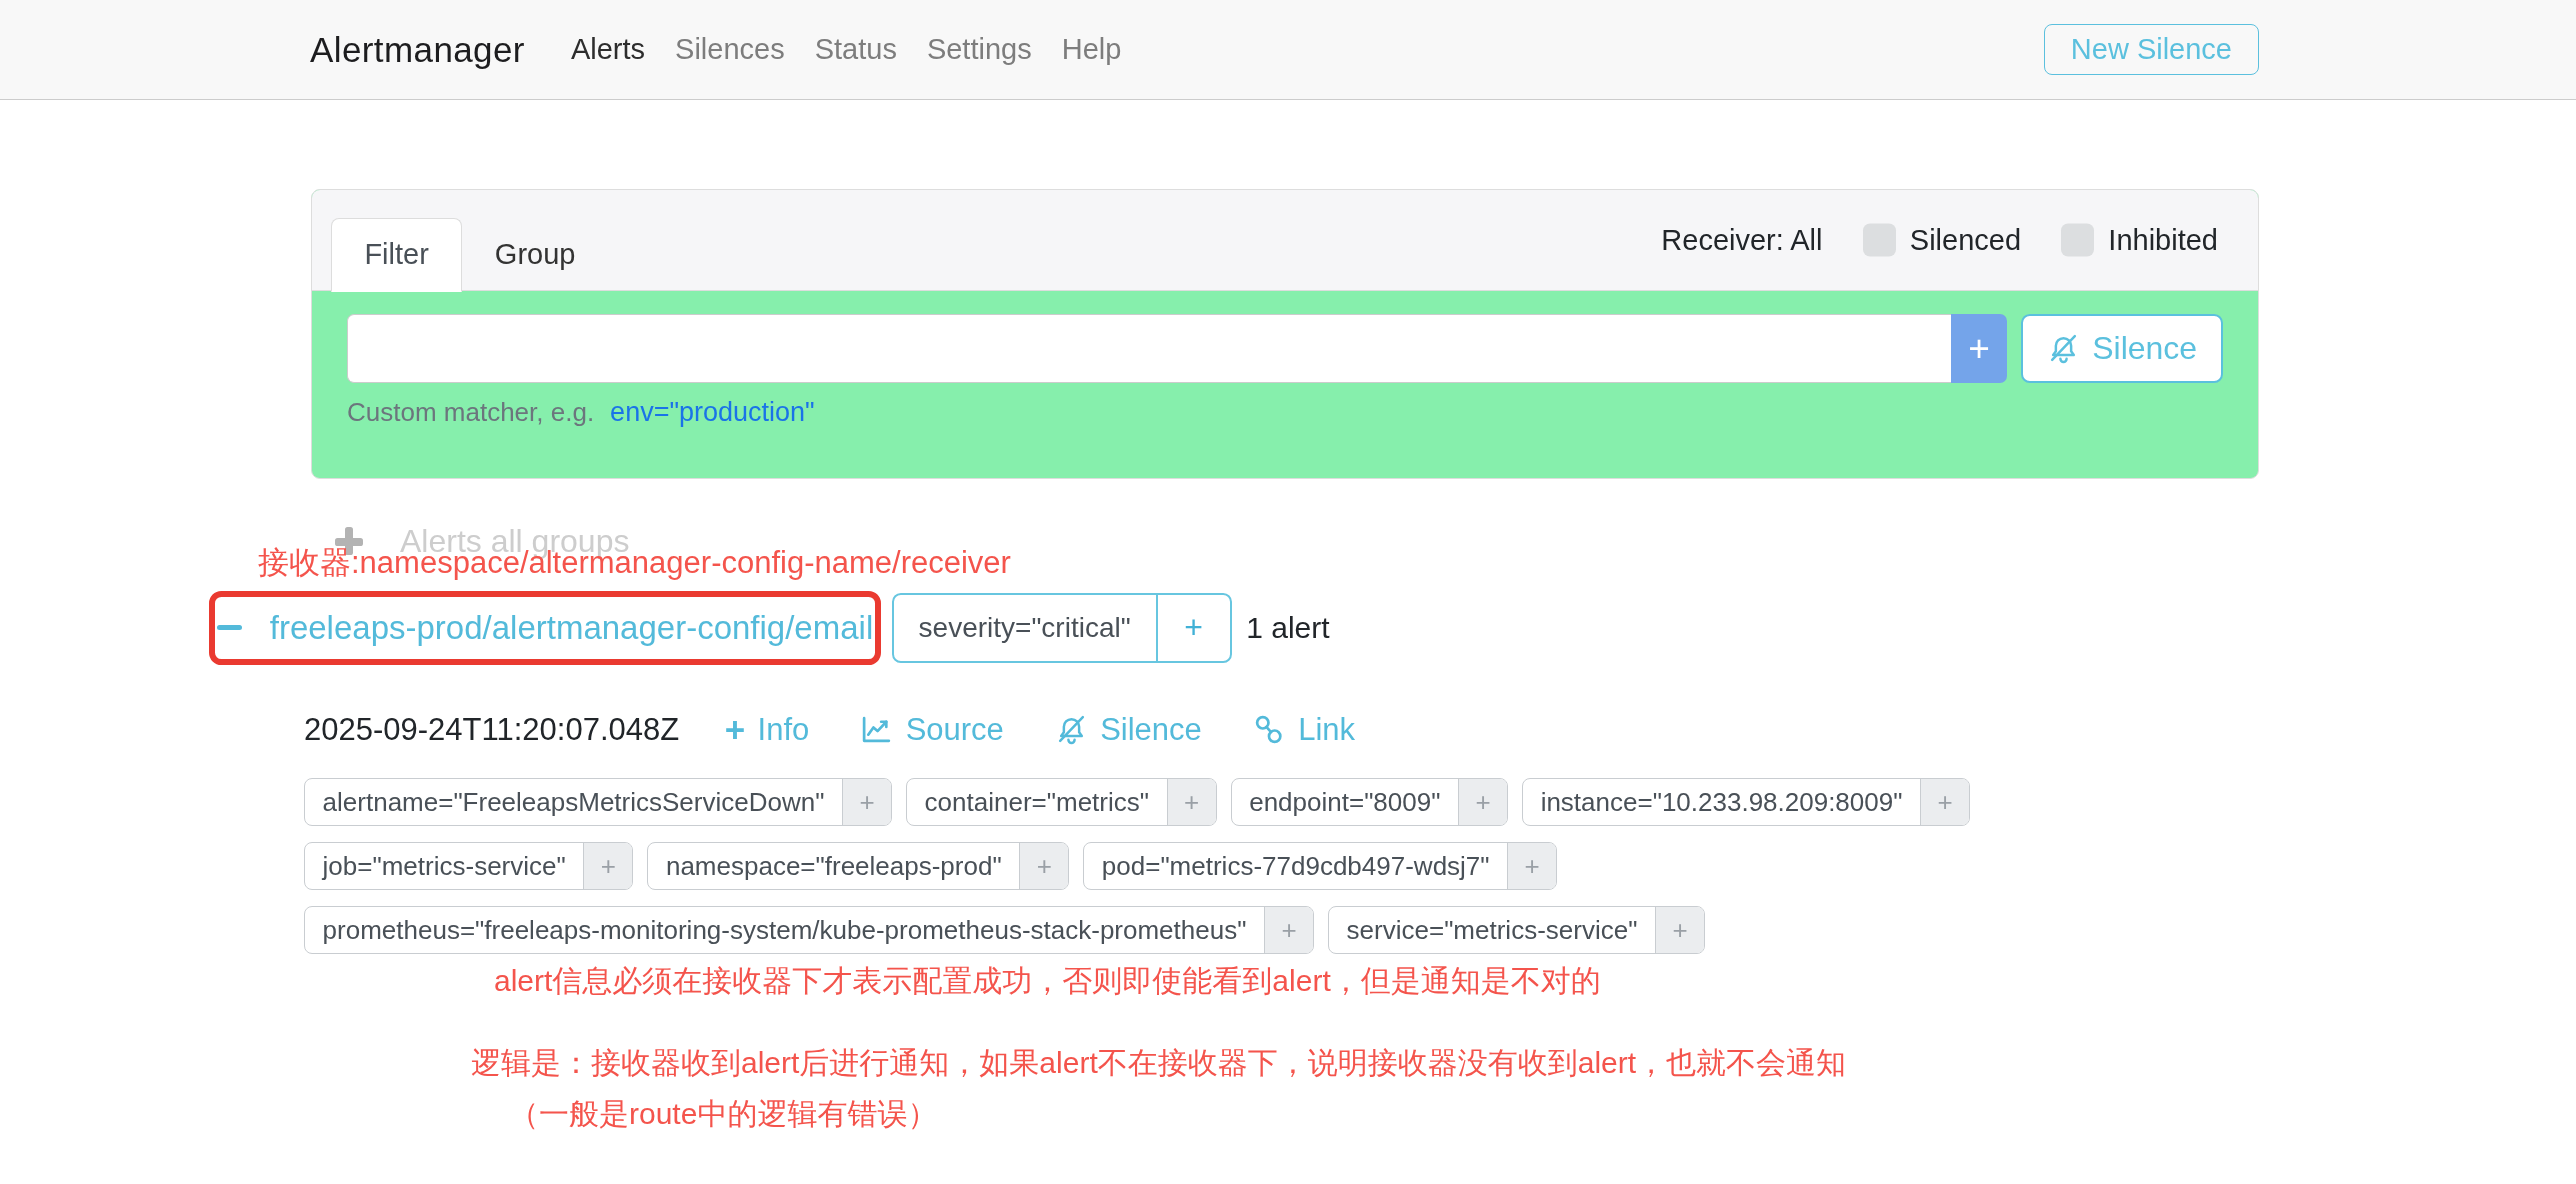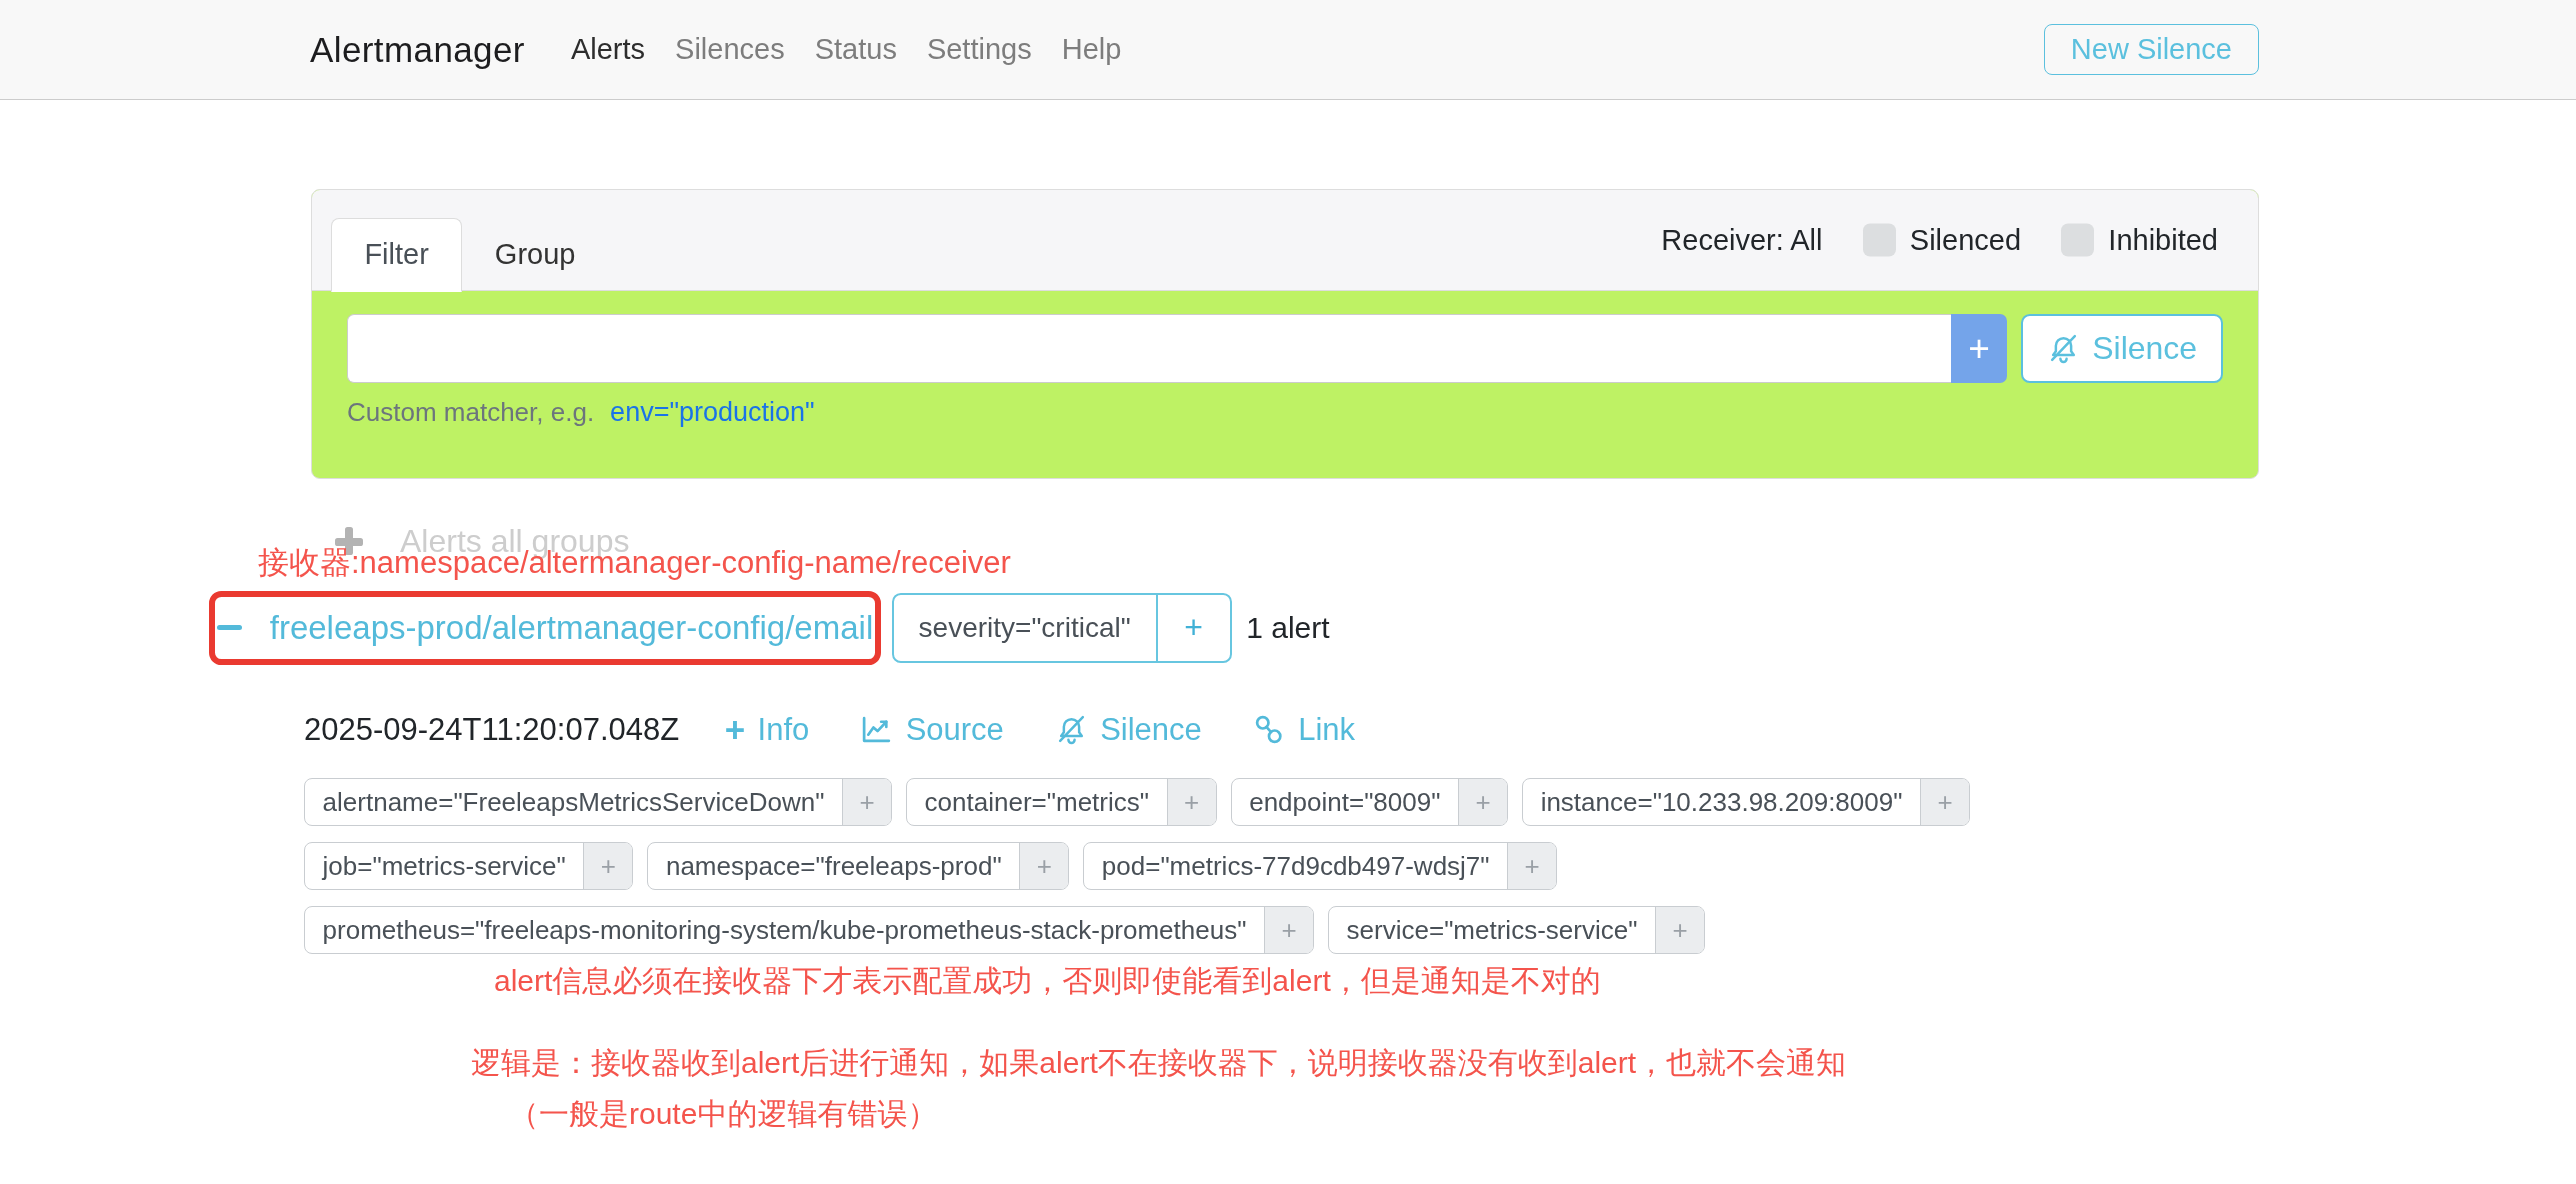--- a/index.html
+++ b/index.html
@@ -20,21 +20,21 @@
   .navbar-spacer { flex: 1; }
   .btn-new-silence {
     font-size: 29px; color: #5bc0de; background: transparent;
     border: 1.8px solid #5bc0de; border-radius: 8px; padding: 8px 26px; cursor: pointer;
     font-family: inherit;
   }
 
   
   .panel {
     position: absolute; left: 311px; top: 189px; width: 1948px; height: 290px;
-    border: 1.8px solid #dddddd; border-radius: 8.8px; background: #bef264;
+    border: 1.8px solid #dddddd; border-radius: 8.8px; background: #86efac;
   }
   .panel-header {
     position: relative; height: 101px; background: #f6f6f8;
     border-bottom: 1.8px solid #dddddd; border-radius: 8px 8px 0 0;
     display: flex; align-items: flex-end; padding-left: 19.4px;
   }
   .tab {
     font-size: 29px; padding: 19.4px 32px; cursor: pointer; color: #333;
     border: 1.8px solid transparent; margin-bottom: -1.8px;
   }

